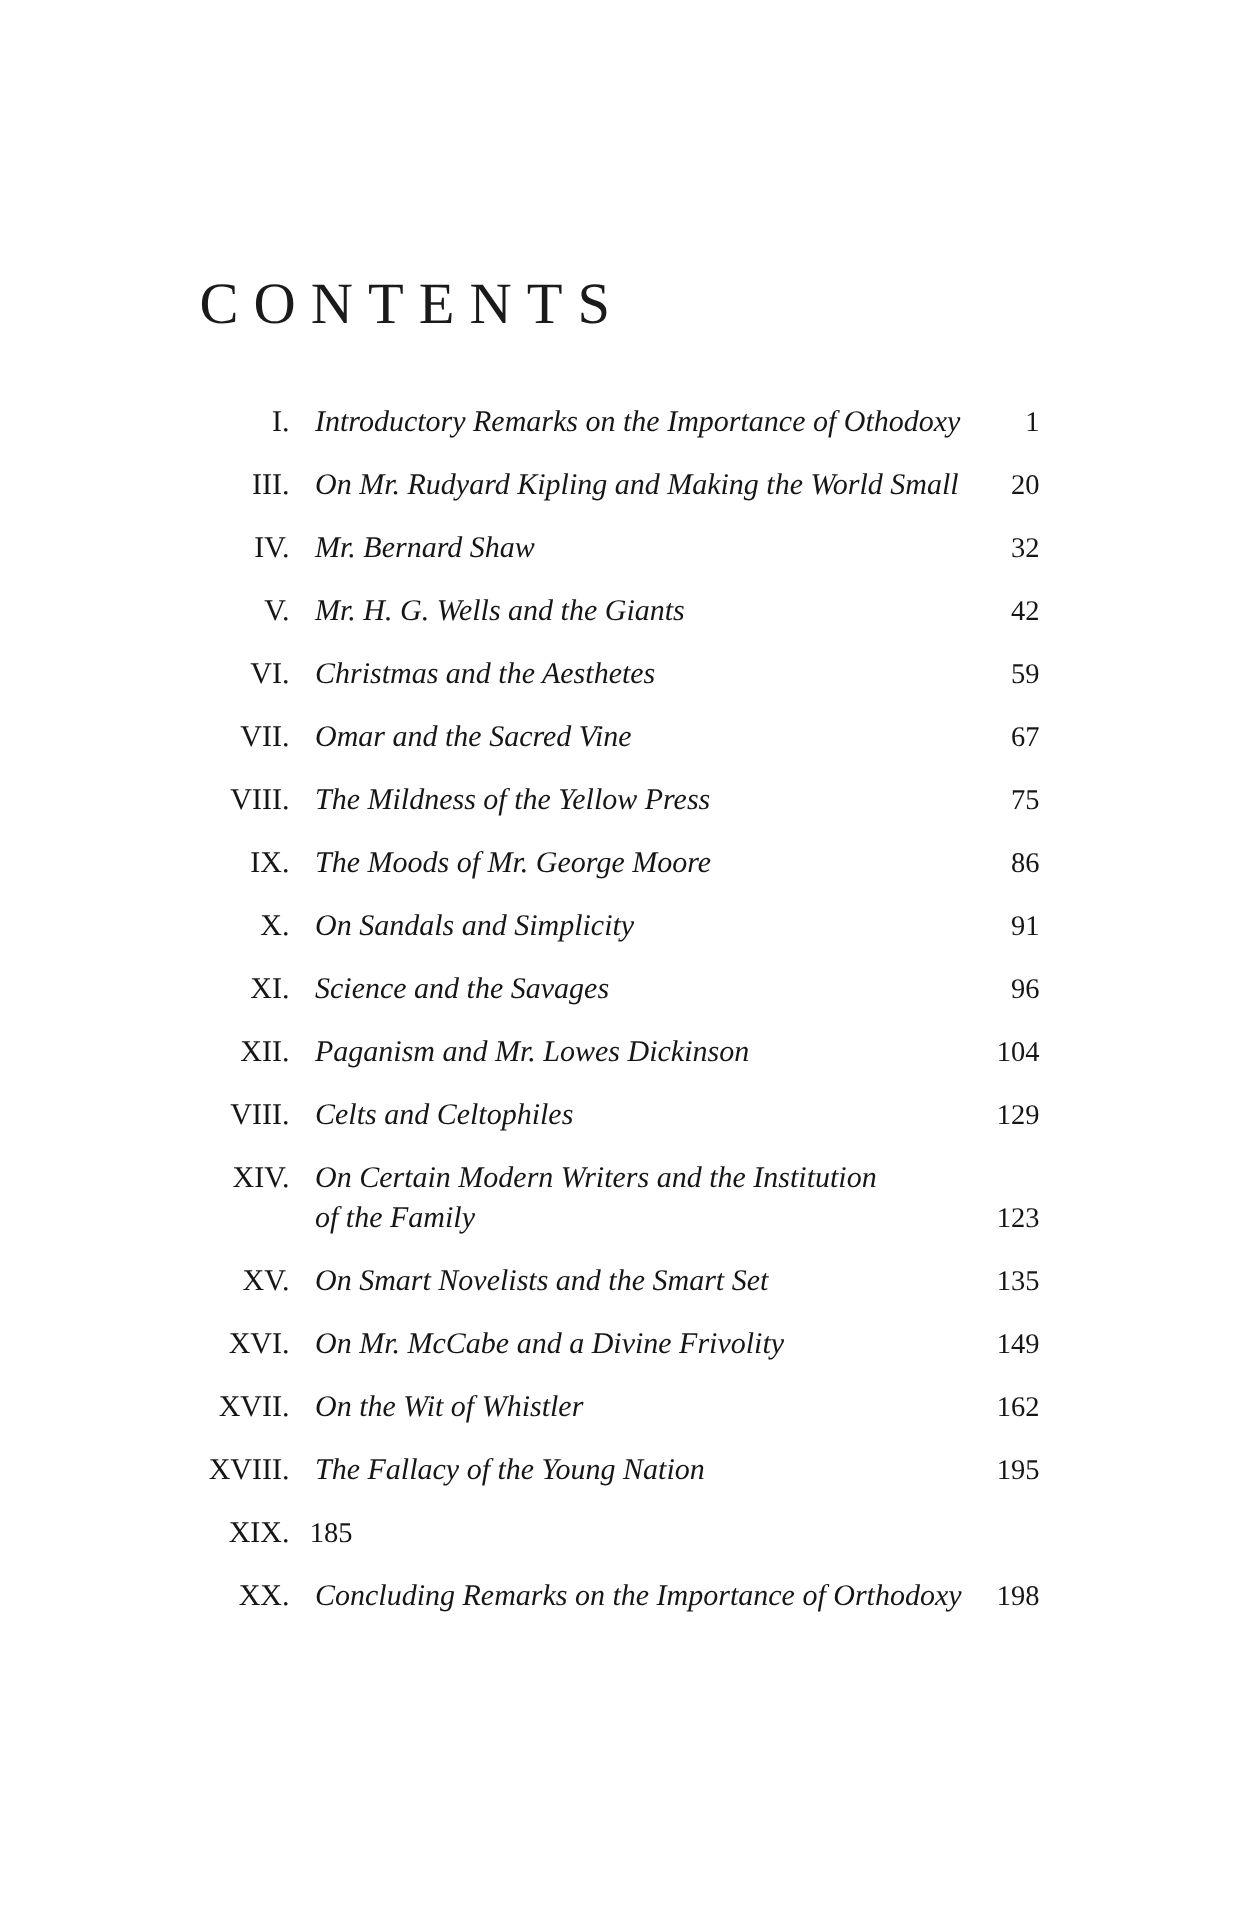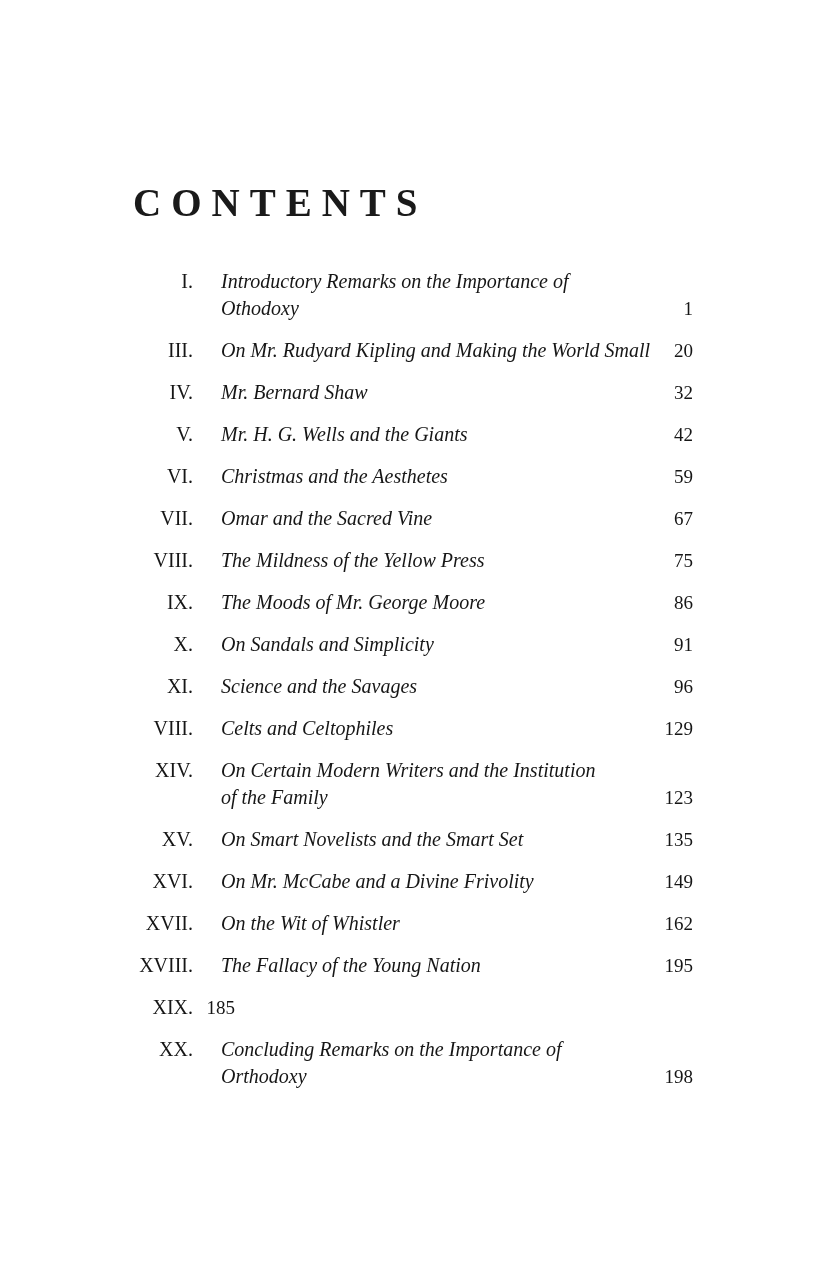--- a/index.html
+++ b/index.html
@@ -12,21 +12,21 @@
     margin: 0 auto;
     background: #ffffff;
     color: #161616;
     font-family: "Liberation Serif", "DejaVu Serif", serif;
     padding: 183px 132px 0 133px;
     overflow: hidden;
   }
 
   .contents-title {
     font-size: 39px;
-    font-weight: bold;
+    font-weight: normal;
     letter-spacing: 10px;
     line-height: 1;
     color: #1a1a1a;
   }
 
   .toc {
     margin-top: 46px;
     list-style: none;
   }
 
@@ -40,21 +40,21 @@
 
   .num {
     width: 60px;
     flex-shrink: 0;
     text-align: right;
     font-style: normal;
   }
 
   .entry-title {
     flex: 1;
-    margin-left: 28px;
+    margin-left: 17px;
     font-style: italic;
     white-space: pre-line;
   }
 
   .pagenum {
     flex-shrink: 0;
     margin-left: 8px;
     min-width: 34px;
     text-align: right;
     align-self: flex-end;       
@@ -124,20 +124,25 @@
       <span class="entry-title">On Sandals and Simplicity</span>
       <span class="pagenum">91</span>
     </li>
 
     <li class="toc-row">
       <span class="num">XI.</span>
       <span class="entry-title">Science and the Savages</span>
       <span class="pagenum">96</span>
     </li>
 
+    <li class="toc-row">
+      <span class="num">XII.</span>
+      <span class="entry-title">Paganism and Mr. Lowes Dickinson</span>
+      <span class="pagenum">104</span>
+    </li>
 
     <li class="toc-row">
       <span class="num">VIII.</span>
       <span class="entry-title">Celts and Celtophiles</span>
       <span class="pagenum">129</span>
     </li>
 
     <li class="toc-row">
       <span class="num">XIV.</span>
       <span class="entry-title">On Certain Modern Writers and the Institution

